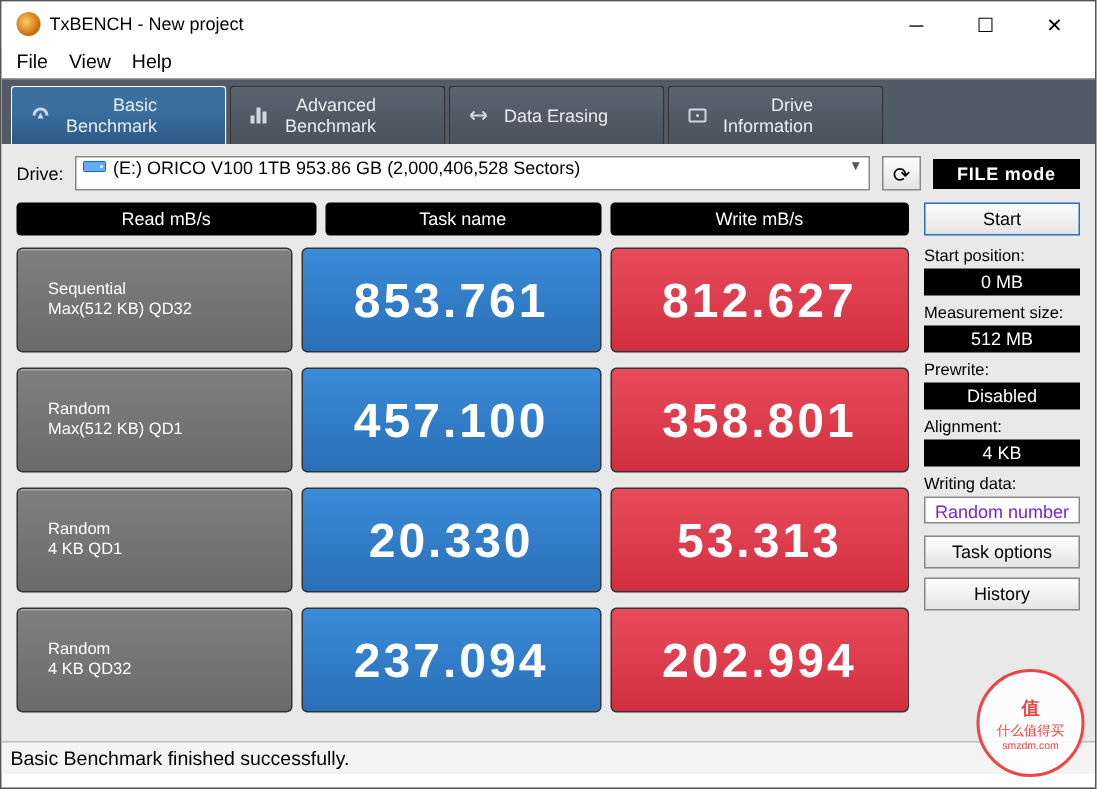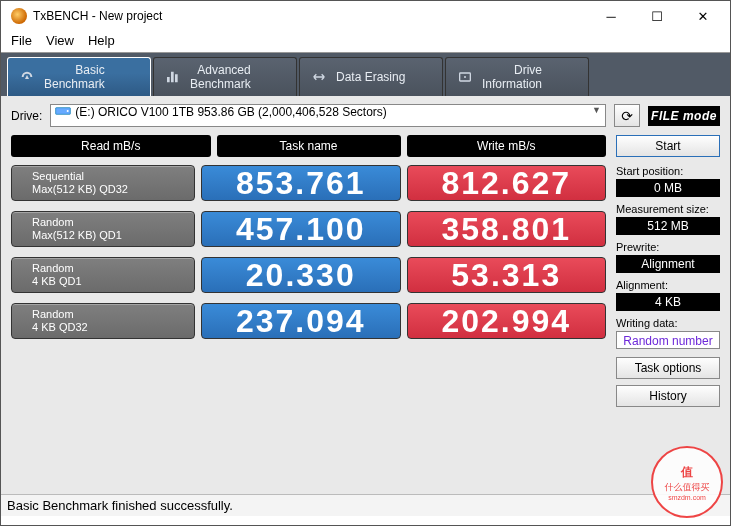--- a/index.html
+++ b/index.html
@@ -19,32 +19,32 @@
 .tab.active { background: linear-gradient(#3a6fa0,#3a6fa0 40%,#2e5a85); border-color: #fff; }
 .tab .ticon { width: 18px; height: 16px; fill: #cfd7e2; }
 
 .workarea { background: #e9e9e9; padding: 8px 10px 0; height: 398px; }
 
 .driverow { display: flex; align-items: center; gap: 8px; font-size: 12px; margin-bottom: 8px; }
 .drive-select { flex: 1; display: flex; background: #fff; border: 1px solid #888; height: 23px; padding: 0 4px; font-size: 12px; }
 .drive-select .dicon { width: 16px; height: 12px; margin-right: 4px; }
 .drive-select .caret { margin-left: auto; font-size: 9px; color: #555; }
 .refresh-btn { width: 26px; height: 23px; background: linear-gradient(#fefefe,#e4e4e4); border: 1px solid #888; display: flex; align-items: center; justify-content: center; font-size: 14px; }
-.filemode { width: 72px; height: 20px; background: #000; color: #fff; font-size: 12px; display: flex; align-items: center; justify-content: center; font-style: italic; font-weight: bold; letter-spacing: 0.5px; }
+.filemode { width: 98px; height: 20px; background: #000; color: #fff; font-size: 12px; display: flex; align-items: center; justify-content: center; font-weight: bold; letter-spacing: 0.5px; }
 
 .main-split { display: flex; gap: 10px; }
 .bench { flex: 1; }
 .side { width: 104px; display: flex; flex-direction: column; gap: 2px; font-size: 12px; }
 
 .header-row { display: flex; gap: 6px; margin-bottom: 8px; height: 22px; }
 .hcell { background: #000; color: #fff; font-size: 12px; display: flex; align-items: center; justify-content: center; border-radius: 3px; }
 .hcell.task { width: 184px; }
 .hcell.rw { flex: 1; }
 
-.bench-row { display: flex; gap: 6px; margin-bottom: 10px; height: 36px; justify-content: space-between; }
+.bench-row { display: flex; gap: 6px; margin-bottom: 10px; height: 70px; justify-content: space-between; }
 .taskcell { width: 184px; background: linear-gradient(#7f7f7f,#6b6b6b); border: 1px solid #333; border-radius: 4px; color: #fff; font-size: 11px; display: flex; flex-direction: column; justify-content: center; padding-left: 20px; line-height: 1.2; box-shadow: inset 0 1px 0 rgba(255,255,255,0.3); }
 .valcell { flex: 1; border-radius: 4px; color: #fff; font-size: 32px; font-weight: bold; display: flex; align-items: center; justify-content: center; font-family: "Arial", sans-serif; letter-spacing: 2px; border: 1px solid #333; }
 .valcell.read { background: linear-gradient(#3a8bd8,#2a6fb8); }
 .valcell.write { background: linear-gradient(#e94b5a,#d12f40); }
 
 .side .start-btn { height: 22px; background: linear-gradient(#fefefe,#e4e4e4); border: 1px solid #2a6fb8; color: #000; font-size: 12px; margin-bottom: 4px; text-align: center; }
 .side .lbl { font-size: 11px; margin-top: 2px; }
 .side .val { background: #000; color: #fff; font-size: 12px; text-align: center; height: 18px; line-height: 18px; margin-bottom: 2px; }
 .side .opt-btn { height: 22px; background: linear-gradient(#fefefe,#e4e4e4); border: 1px solid #888; font-size: 12px; margin-top: 4px; }
 
@@ -164,21 +164,21 @@
       </div>
     </div>
 
     <div class="side">
       <button class="start-btn">Start</button>
       <div class="lbl">Start position:</div>
       <div class="val">0 MB</div>
       <div class="lbl">Measurement size:</div>
       <div class="val">512 MB</div>
       <div class="lbl">Prewrite:</div>
-      <div class="val">Alignment</div>
+      <div class="val">Disabled</div>
       <div class="lbl">Alignment:</div>
       <div class="val">4 KB</div>
       <div class="lbl">Writing data:</div>
       <div class="val" style="background:#fff;color:#6d28d9;border:1px solid #888">Random number</div>
       <button class="opt-btn">Task options</button>
       <button class="opt-btn">History</button>
     </div>
   </div>
 </div>
 

